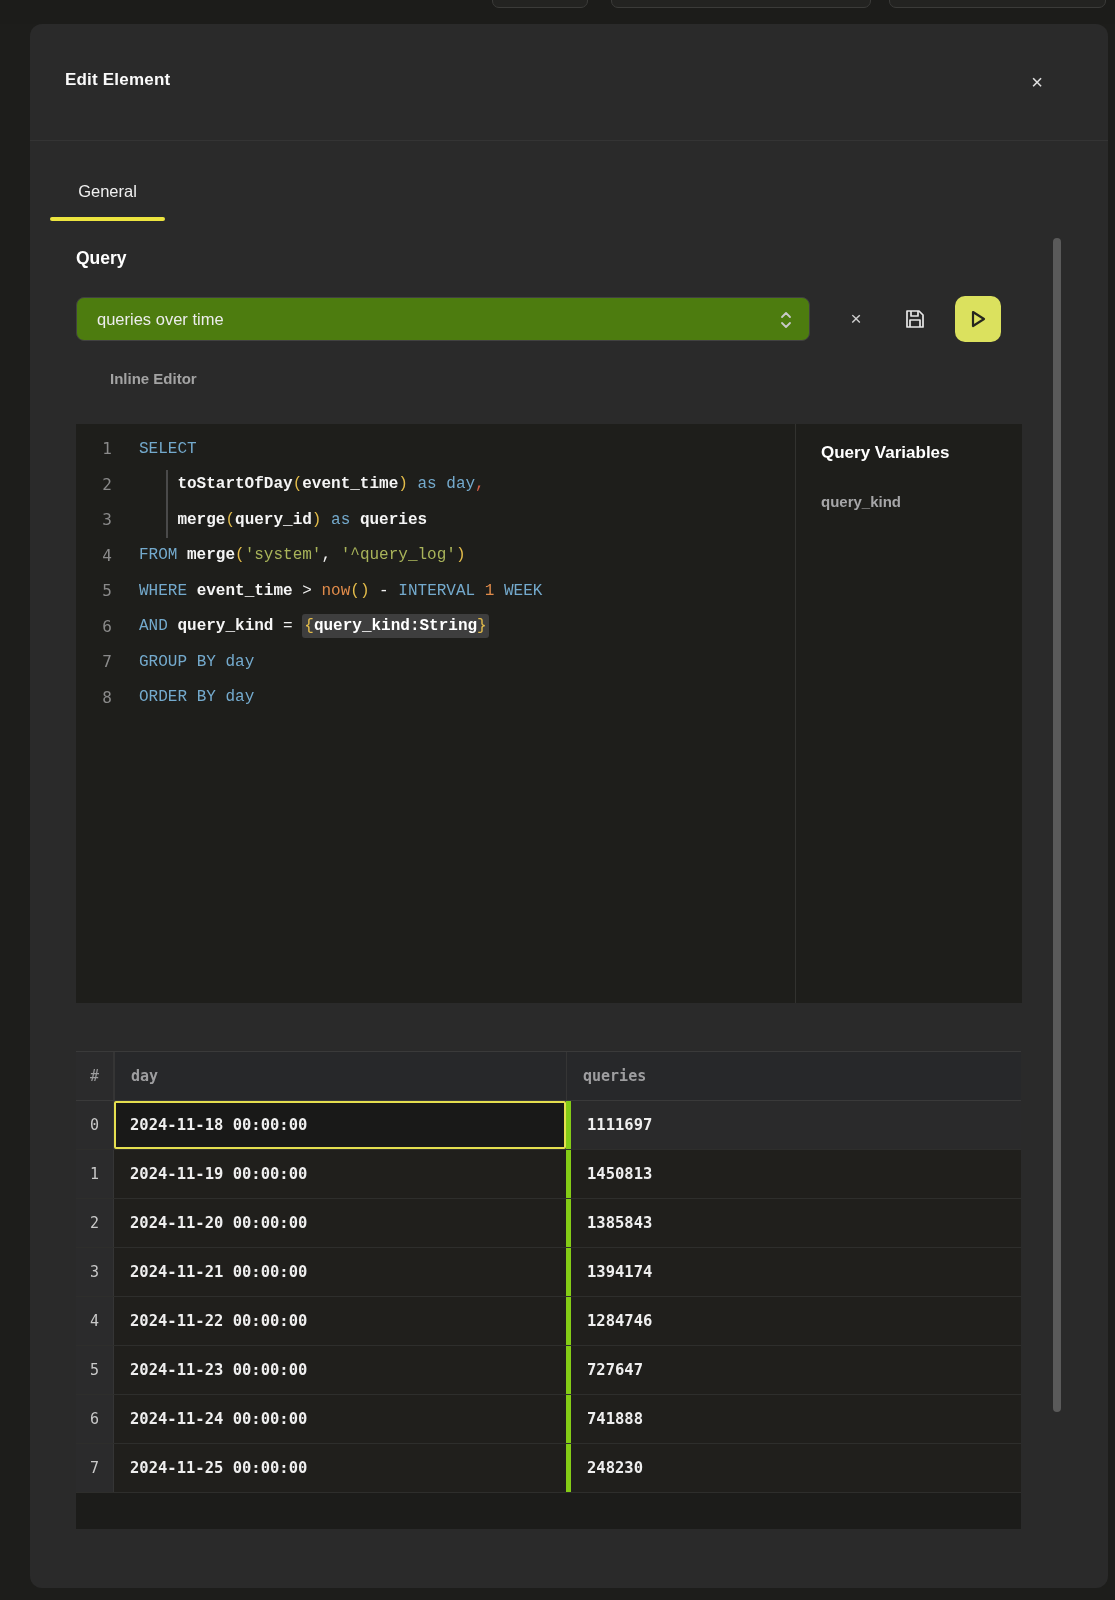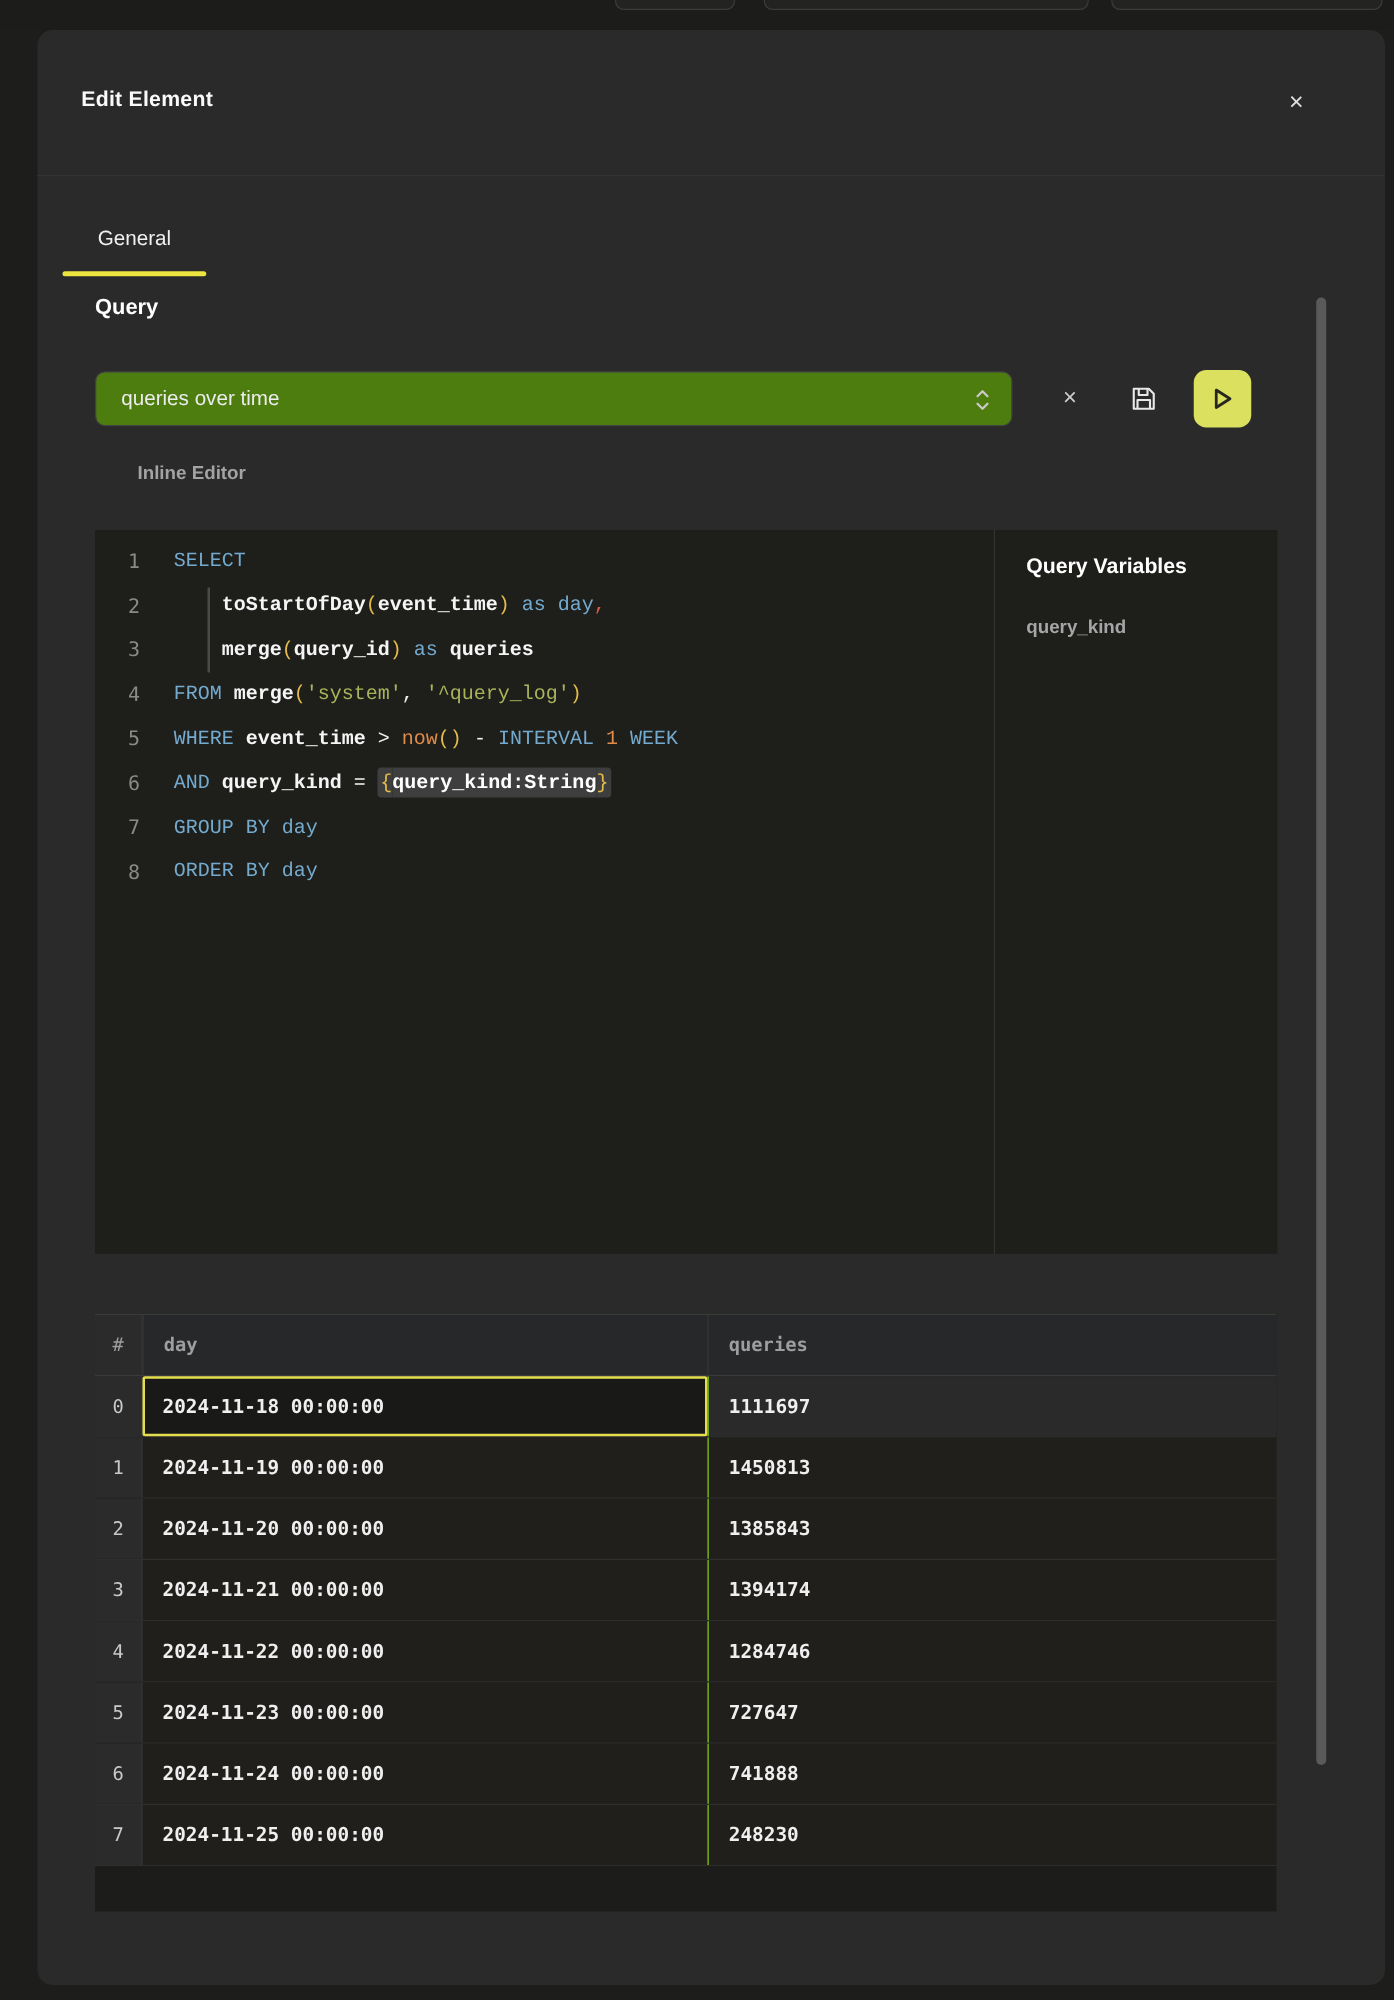--- a/index.html
+++ b/index.html
@@ -21,21 +21,21 @@
   .dlg-header { position:absolute; left:0; top:0; width:100%; height:117px; border-bottom:1px solid #343434; }
   .dlg-title { position:absolute; left:35px; top:46px; font-size:17px; font-weight:600; color:#fafafa; letter-spacing:.2px; }
   .dlg-close { position:absolute; left:994px; top:45px; width:26px; height:26px; color:#e0e0e0;
                font-size:20px; line-height:26px; text-align:center; cursor:pointer; }
 
   
   .tab { position:absolute; left:20px; top:150px; width:115px; height:46px; text-align:center;
          color:#f0f0f0; font-size:16.5px; line-height:34px; cursor:pointer; }
   .tab-underline { position:absolute; left:20px; top:193px; width:115px; height:3.5px; background:#ece43f; border-radius:2px; }
 
-  .section-heading { position:absolute; left:46px; top:211px; font-size:17.5px; font-weight:700; color:#ffffff; }
+  .section-heading { position:absolute; left:46px; top:224px; font-size:17.5px; font-weight:700; color:#ffffff; }
 
   
   .query-select { position:absolute; left:46px; top:273px; width:734px; height:44px; background:#4d7c0f;
                   border:1px solid #414141; border-radius:8px; display:flex; align-items:center; cursor:pointer; }
   .query-select .val { margin-left:20px; font-size:16.5px; color:#ececec; }
   .query-select .chev { position:absolute; right:16px; top:11px; }
   .icon-clear { position:absolute; left:813px; top:282px; width:26px; height:26px; color:#cfcfcf;
                 font-size:19px; line-height:26px; text-align:center; cursor:pointer; }
   .icon-save { position:absolute; left:873px; top:283px; width:24px; height:24px; cursor:pointer; }
   .run-btn { position:absolute; left:925px; top:272px; width:46px; height:46px; background:#dbe15e;
@@ -79,21 +79,21 @@
   .t-head .hc { font-family:"DejaVu Sans Mono", monospace; font-size:15px; color:#9e9ea0;
                 display:flex; align-items:center; }
   .t-head .hc.c-idx { justify-content:center; }
   .t-head .hc.c-day, .t-head .hc.c-q { padding-left:16px; border-left:1px solid #353535; }
   .t-body .t-row { height:49px; border-bottom:1px solid #2e2e2c; background:#201f1c; }
   .t-body .t-row.sel { background:#2a2a2b; }
   .cell { font-family:"DejaVu Sans Mono", monospace; display:flex; align-items:center; }
   .c-idx { background:#2b2b2c; color:#c9c9c9; font-size:15px; justify-content:center;
            border-right:1px solid #353535; }
   .c-day, .c-q { color:#efefef; font-size:15.5px; font-weight:bold; padding-left:16px; }
-  .c-q { border-left:1px solid #84cc16; }
+  .c-q { border-left:5px solid #84cc16; }
   .t-row.sel .c-day { border:2px solid #e5df4f; border-radius:2px; background:#191918; padding-left:14px; }
   .t-footer { height:36px; background:#1c1c1a; }
 
   
   .scroll-thumb { position:absolute; left:1023px; top:214px; width:8px; height:1174px;
                   background:#5a5a5a; border-radius:4px; cursor:grab; }
 </style>
 </head>
 <body>
 

